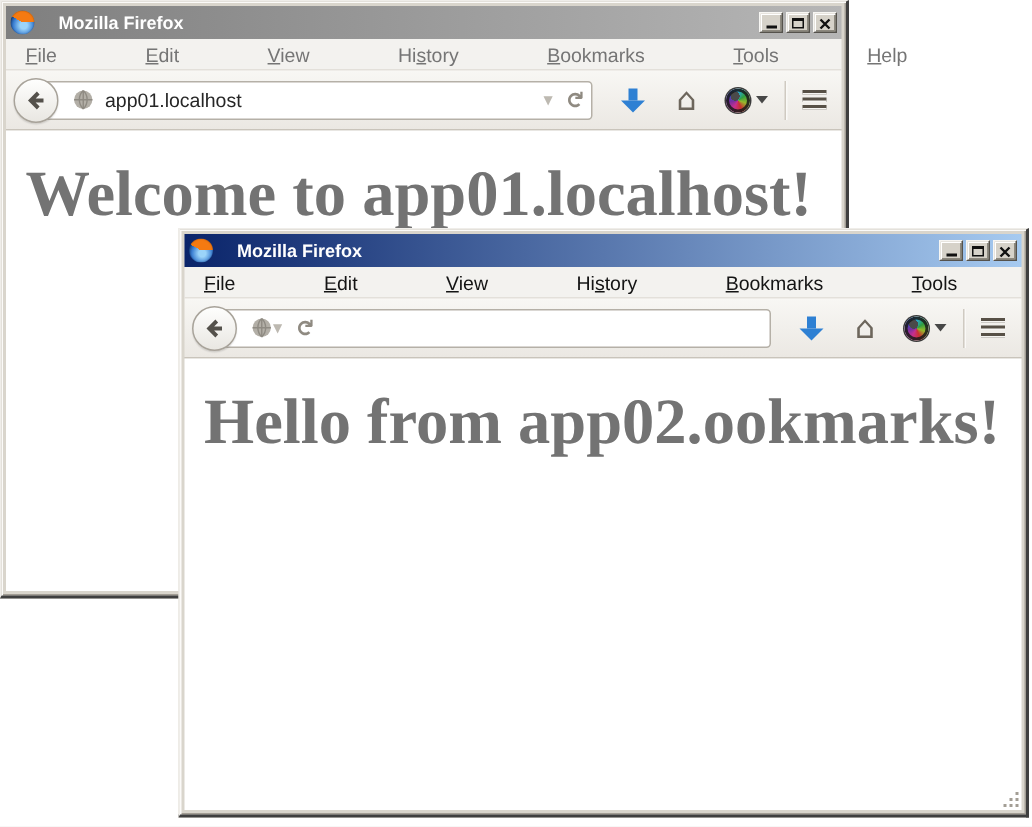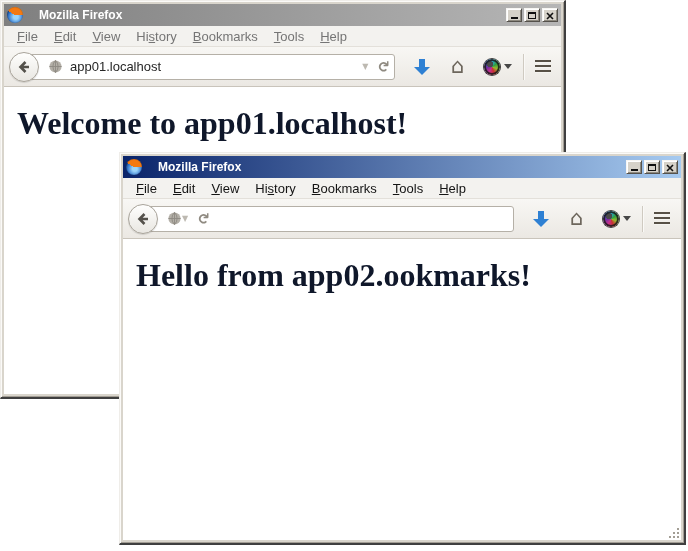--- a/index.html
+++ b/index.html
@@ -30,21 +30,21 @@
   .tb-btn{width:16px;height:14px;background:#d6d2c9;margin-left:2px;
           border:1px solid;border-color:#f7f6f3 #55524c #55524c #f7f6f3;
           box-shadow:inset 1px 1px 0 #ffffff, inset -1px -1px 0 #8d897f;
           display:flex;align-items:flex-end;justify-content:center;cursor:default;}
   .glyph-min{width:7px;height:2px;background:#111;margin-bottom:2px;}
   .glyph-max{width:8px;height:7px;border:1px solid #111;border-top-width:2px;margin-bottom:2px;}
   .glyph-close{margin-bottom:1px;}
 
   
   .menubar{height:21px;flex:0 0 21px;background:#f3f2ef;display:flex;align-items:center;
-           padding-left:7px;font-size:13px;border-bottom:1px solid #e3e0da;}
+           padding-left:7px;font-size:13px;border-bottom:1px solid #e3e0da;gap:43px;}
   .menu-item{padding:1px 6px;margin-right:4px;white-space:nowrap;}
   .win-active .menu-item{color:#141414;}
   .win-inactive .menu-item{color:#757575;}
   .menu-item u{text-decoration:underline;}
 
   
   .navbar{height:40px;flex:0 0 40px;background:linear-gradient(#f8f7f4,#ecc 140%),
           linear-gradient(#f8f7f4,#ebe8e3);background:linear-gradient(#f8f7f4,#ebe8e3);
           border-bottom:1px solid #c9c4bb;display:flex;align-items:center;
           padding:0 8px 0 5px;position:relative;}
@@ -75,21 +75,21 @@
   .lens-caret{width:0;height:0;margin-left:4px;border-left:4px solid transparent;
               border-right:4px solid transparent;border-top:5px solid #474747;}
   .nav-sep{width:1px;height:26px;background:#cfcac1;box-shadow:1px 0 0 #faf9f7;margin-left:11px;}
   .burger-icon{margin-left:11px;display:flex;flex-direction:column;gap:2px;}
   .burger-icon i{display:block;width:16px;height:3px;background:#575046;
                  border-bottom:1px solid #f5f4f1;}
 
   
   .content{flex:1;background:#fff;position:relative;overflow:hidden;}
   .page-heading{margin:18px 12px 0 13px;font-family:"Liberation Serif",serif;
-                font-weight:bold;font-size:32px;color:#0f172a;white-space:nowrap;}
+                font-weight:bold;font-size:43px;color:#737373;white-space:nowrap;}
   .resize-grip{position:absolute;right:1px;bottom:1px;width:13px;height:13px;}
   .resize-grip i{position:absolute;width:2px;height:2px;background:#a39e95;
                  box-shadow:1px 1px 0 #fff;}
   .g1{right:1px;bottom:1px;} .g2{right:5px;bottom:1px;} .g3{right:9px;bottom:1px;}
   .g4{right:1px;bottom:5px;} .g5{right:5px;bottom:5px;} .g6{right:1px;bottom:9px;}
 </style>
 </head>
 <body>
 
 <div id="desktop">

